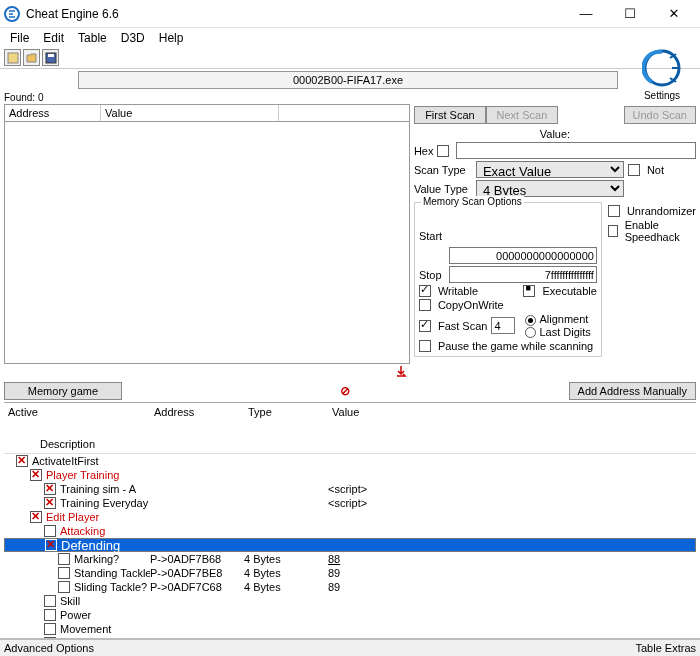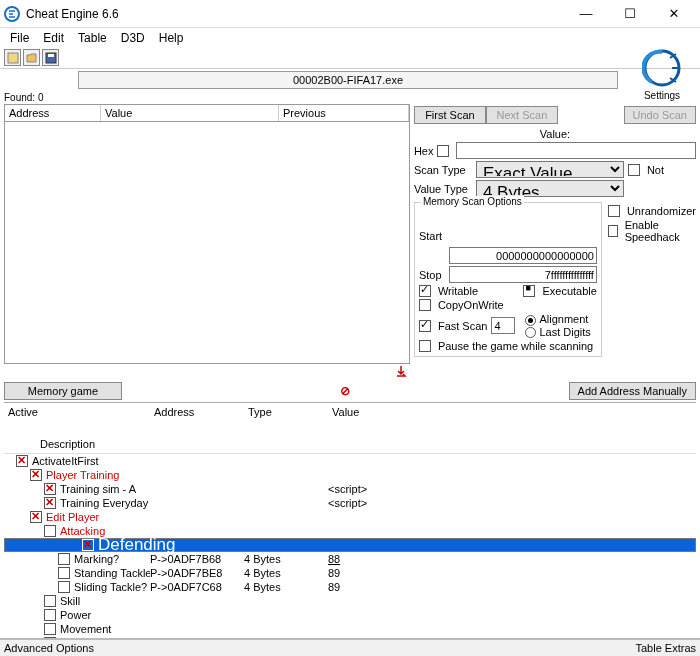--- a/index.html
+++ b/index.html
@@ -24,41 +24,41 @@
 .listhdr div { padding: 2px 4px; border-right: 1px solid #ccc; }
 .listbody { flex: 1; border: 1px solid #999; border-top: none; background: #fff; }
 .arrowred { text-align: right; padding: 0 2px; }
 .rightpanel { flex: 1; padding: 2px 0; font-size: 11px; }
 .scanbtns { display: flex; gap: 0; margin-bottom: 4px; }
 .btn { border: 1px solid #888; background: #e1e1e1; padding: 2px 8px; font-size: 11px; cursor: pointer; min-width: 72px; text-align: center; }
 .btn:disabled, .btn.disabled { color: #999; cursor: default; }
 .formrow { display: flex; align-items: center; margin-bottom: 2px; gap: 4px; }
 .formrow label { font-size: 11px; }
 .txtin { border: 1px solid #777; padding: 1px 2px; font-size: 11px; height: 17px; }
-.sel { border: 1px solid #777; background: #e8e8e8; padding: 1px 2px; font-size: 17px; height: 17px; }
+.sel { border: 1px solid #777; background: #e8e8e8; padding: 1px 2px; font-size: 13px; height: 17px; }
 .grp { border: 1px solid #ccc; margin-top: 3px; padding: 4px 4px 2px 4px; position: relative; }
 .grp .lg { position: absolute; top: -7px; left: 6px; background: #fff; padding: 0 2px; font-size: 10px; }
 .chk { width: 12px; height: 12px; border: 1px solid #555; display: inline-block; vertical-align: middle; margin-right: 3px; position: relative; cursor: pointer; }
 .chk.on::after { content: "✓"; position: absolute; top: -3px; left: 0; font-size: 11px; }
 .chk.sq::after { content: "■"; position: absolute; top: -3px; left: 1px; font-size: 9px; }
 .rad { width: 11px; height: 11px; border: 1px solid #555; border-radius: 50%; display: inline-block; vertical-align: middle; margin-right: 3px; position: relative; cursor: pointer; }
 .rad.on::after { content: ""; position: absolute; top: 2px; left: 2px; width: 5px; height: 5px; background: #000; border-radius: 50%; }
 .midbtns { display: flex; align-items: center; margin: 2px 4px; gap: 4px; }
 .midbtns .spacer { flex: 1; text-align: center; }
 .bottompanel { border-top: 1px solid #aaa; margin: 0 4px; }
 .tblhdr { display: flex; font-size: 11px; border-bottom: 1px solid #ddd; padding: 2px 0; }
 .tblhdr div { padding: 1px 4px; }
 .col-a { width: 32px; }
 .col-d { width: 114px; margin-top: 32px; }
 .col-ad { width: 94px; }
 .col-t { width: 84px; }
 .col-v { width: 80px; }
 .tblbody { height: 230px; overflow-y: auto; font-size: 11px; }
 .trow { display: flex; align-items: center; height: 14px; padding: 0; cursor: pointer; }
-.trow.sel { background: #0a64d8; color: #fff; padding-left: 37px; }
+.trow.sel { background: #0a64d8; color: #fff; }
 .trow .ck { width: 12px; height: 12px; border: 1px solid #555; margin-right: 4px; position: relative; flex-shrink: 0; }
 .trow .ck.x::after { content: "✕"; position: absolute; top: -2px; left: 0; color: #c00; font-size: 11px; font-weight: bold; }
 .trow.sel .ck { border-color: #fff; }
 .statusbar { position: absolute; bottom: 0; left: 0; right: 0; height: 18px; border-top: 2px solid #bbb; display: flex; align-items: center; padding: 0 4px; font-size: 11px; background: #f0f0f0; }
 .statusbar .sp { flex: 1; }
 .red { color: #c00; }
 .no-icon { font-size: 12px; color: #c00; font-weight: bold; }
 </style>
 </head>
 <body>
@@ -116,21 +116,20 @@
   <div class="settings">Settings</div>
 </div>
 
 <div class="found">Found: 0</div>
 
 <div class="middle">
   <div class="leftpanel">
     <div class="listhdr">
       <div style="width:96px">Address</div>
       <div style="width:178px">Value</div>
-      <div style="flex:1">Previous</div>
     </div>
     <div class="listbody"></div>
     <div class="arrowred">
       <svg width="14" height="14" viewBox="0 0 14 14">
           <path d="M7 2 L7 9 M4 7 L7 10 L10 7" stroke="#c00" stroke-width="1.5" fill="none"></path>
           <path d="M3 12 L11 12 L9 10" stroke="#c00" stroke-width="1.5" fill="none"></path>
         </svg>
     </div>
   </div>
 

